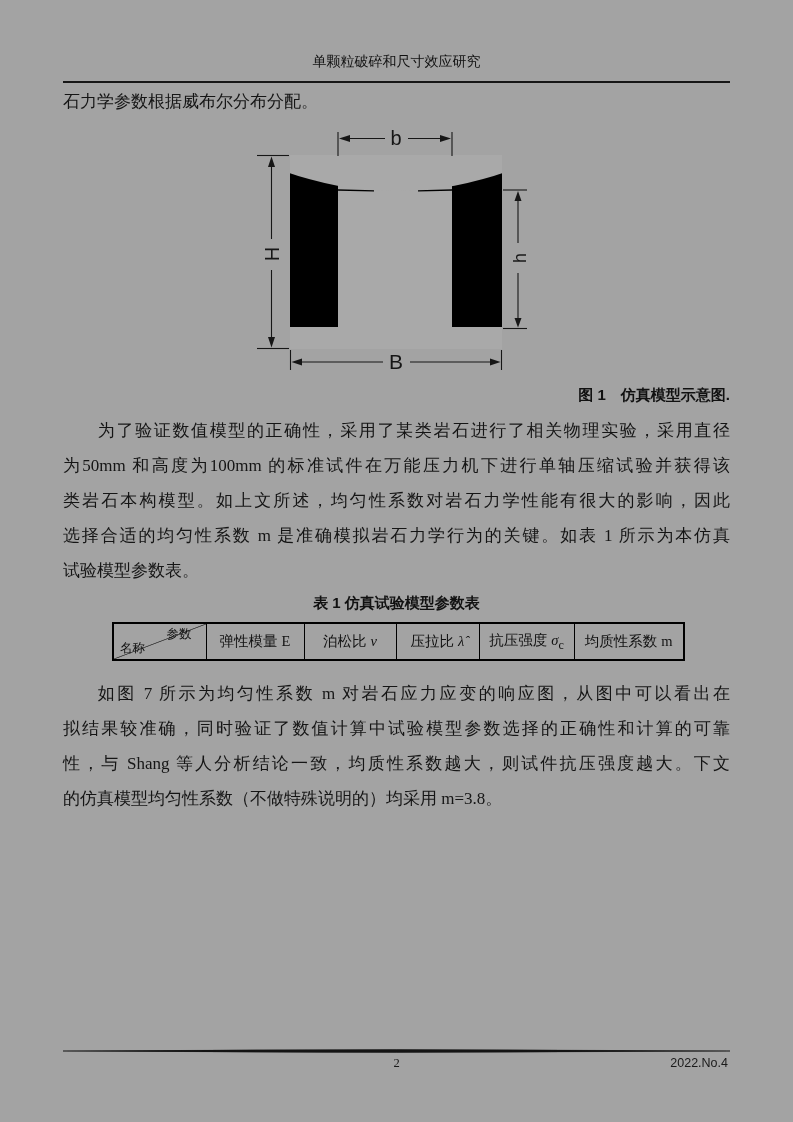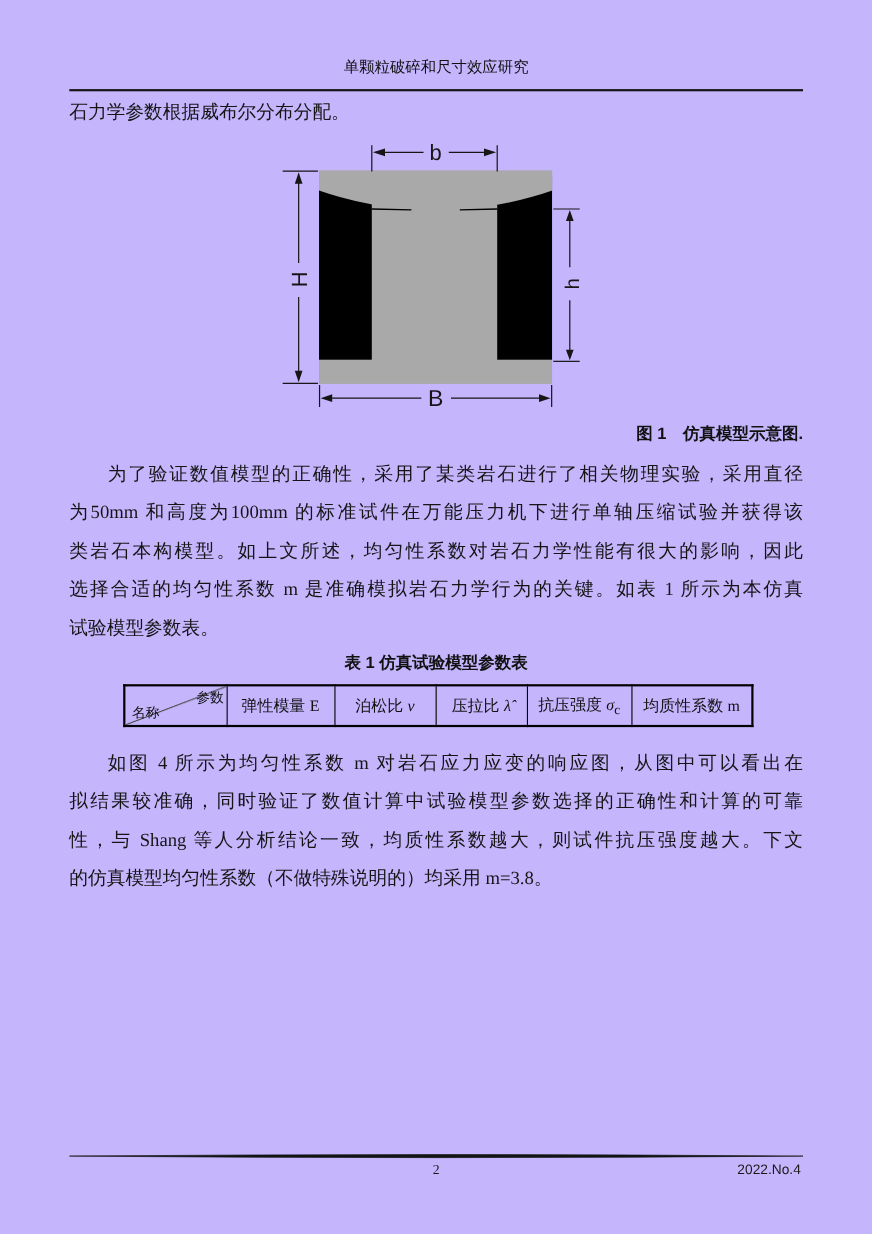--- a/index.html
+++ b/index.html
@@ -1,21 +1,21 @@
 <!DOCTYPE html>
 <html><head>
 <meta charset="utf-8">
 <style>
   * { margin:0; padding:0; box-sizing:border-box; }
   html,body { background:#e8e8e8; }
   .page {
     position:relative;
     width:793px; height:1122px;
     margin:0 auto;
-    background:#c4b5fd;
+    background:#a3a3a3;
     font-family:"Liberation Serif","DejaVu Serif",serif;
     color:#1a1a1a;
     overflow:hidden;
   }
   .content { padding:0 63px; }
 
   .header-title {
     padding-top:52px;
     text-align:center;
     font-size:14px;
@@ -89,21 +89,21 @@
   }
   table.params tr.data-row td { height:38px; }
   td.thick-right { border-right-width:2px; }
   td.corner {
     position:relative;
     padding:0;
     background-image:linear-gradient(to bottom right,
       transparent calc(50% - 0.8px), #4a4a4a calc(50% - 0.2px),
       #4a4a4a calc(50% + 0.2px), transparent calc(50% + 0.8px));
   }
-  .corner-top    { position:absolute; top:2px;  right:2px; font-size:12.5px; }
+  .corner-top    { position:absolute; top:2px;  right:14px; font-size:12.5px; }
   .corner-bottom { position:absolute; bottom:2px; left:6px; font-size:12.5px; }
   .sym { margin-left:4px; }
   .sym.it { font-style:italic; }
 
   .footer {
     position:absolute;
     left:63px; right:63px; top:1048px;
   }
   .footer-rule-svg { display:block; width:667px; height:6px; }
   .footer-row { position:relative; height:18px; margin-top:2px; }
@@ -228,21 +228,21 @@
           <span>抗压强度</span><span class="sym it">σ</span><sub>c</sub>
         </td>
         <td>
           <span>均质性系数</span><span class="sym">m</span>
         </td>
       </tr>
     </tbody>
       </table>
 
     <div class="para para2">
-      <div class="body-line first">如图 4 所示为均匀性系数 m 对岩石应力应变的响应图，从图中可以看出在</div>
+      <div class="body-line first">如图 7 所示为均匀性系数 m 对岩石应力应变的响应图，从图中可以看出在</div>
       <div class="body-line">拟结果较准确，同时验证了数值计算中试验模型参数选择的正确性和计算的可靠</div>
       <div class="body-line">性，与 Shang 等人分析结论一致，均质性系数越大，则试件抗压强度越大。下文</div>
       <div class="body-line last">的仿真模型均匀性系数（不做特殊说明的）均采用 m=3.8。</div>
     </div>
 
   </div>
 
   <div class="footer">
     <svg class="footer-rule-svg" viewBox="0 0 667 6" xmlns="http://www.w3.org/2000/svg">
       <path d="M0,3 Q333,0.2 667,3 Q333,5.8 0,3 Z" fill="#141414" stroke="#141414" stroke-width="0.6"></path>

